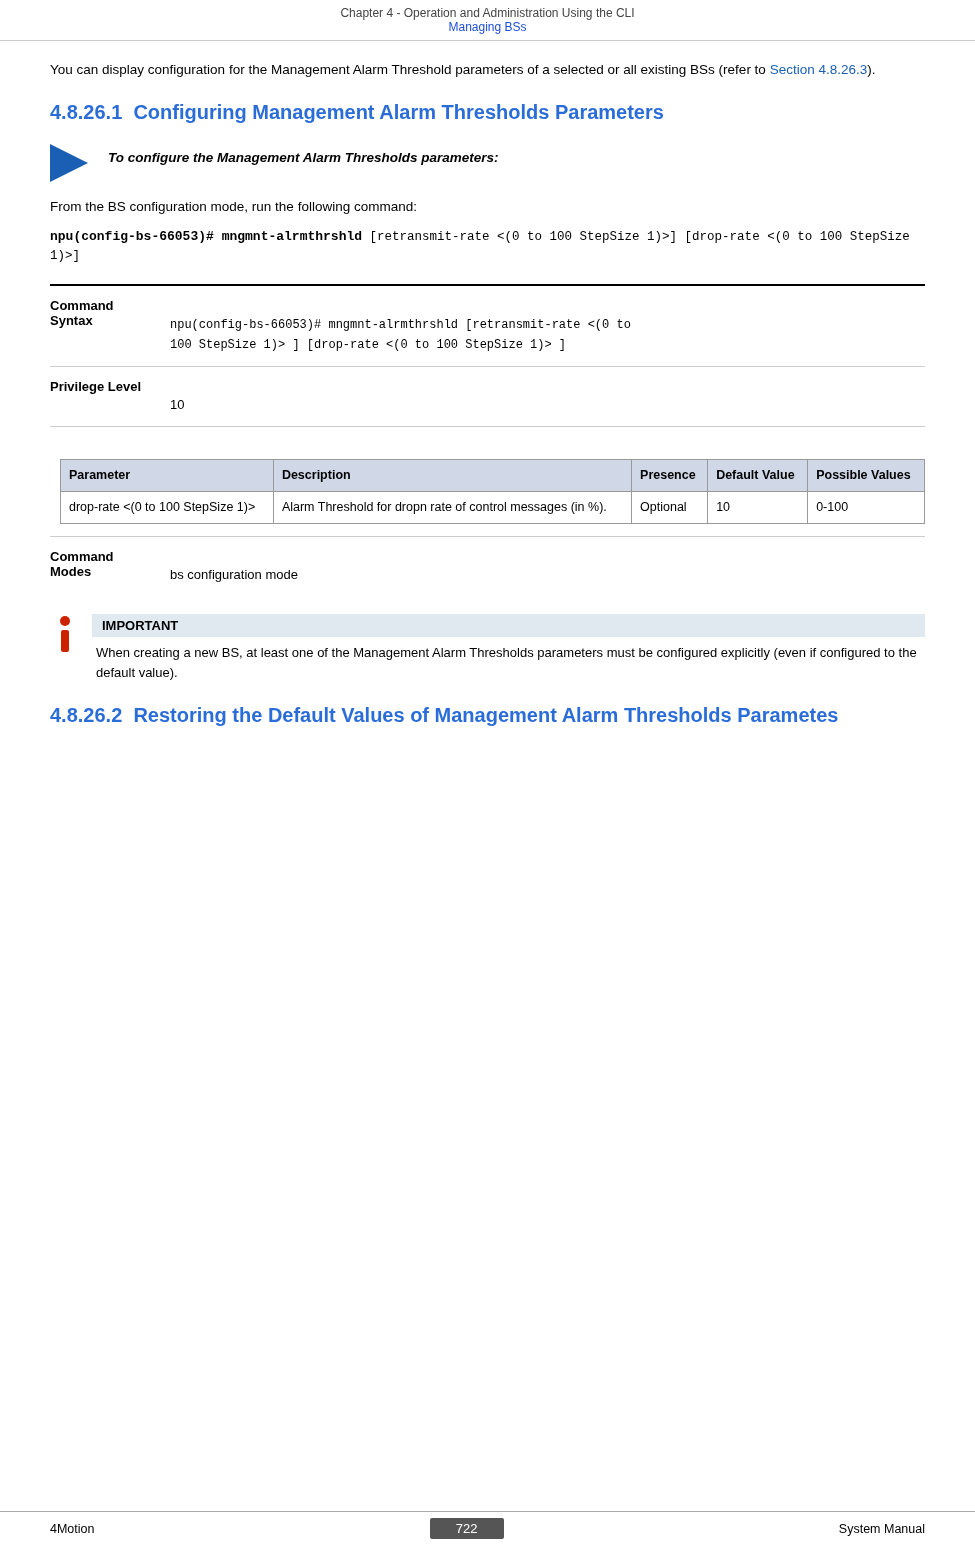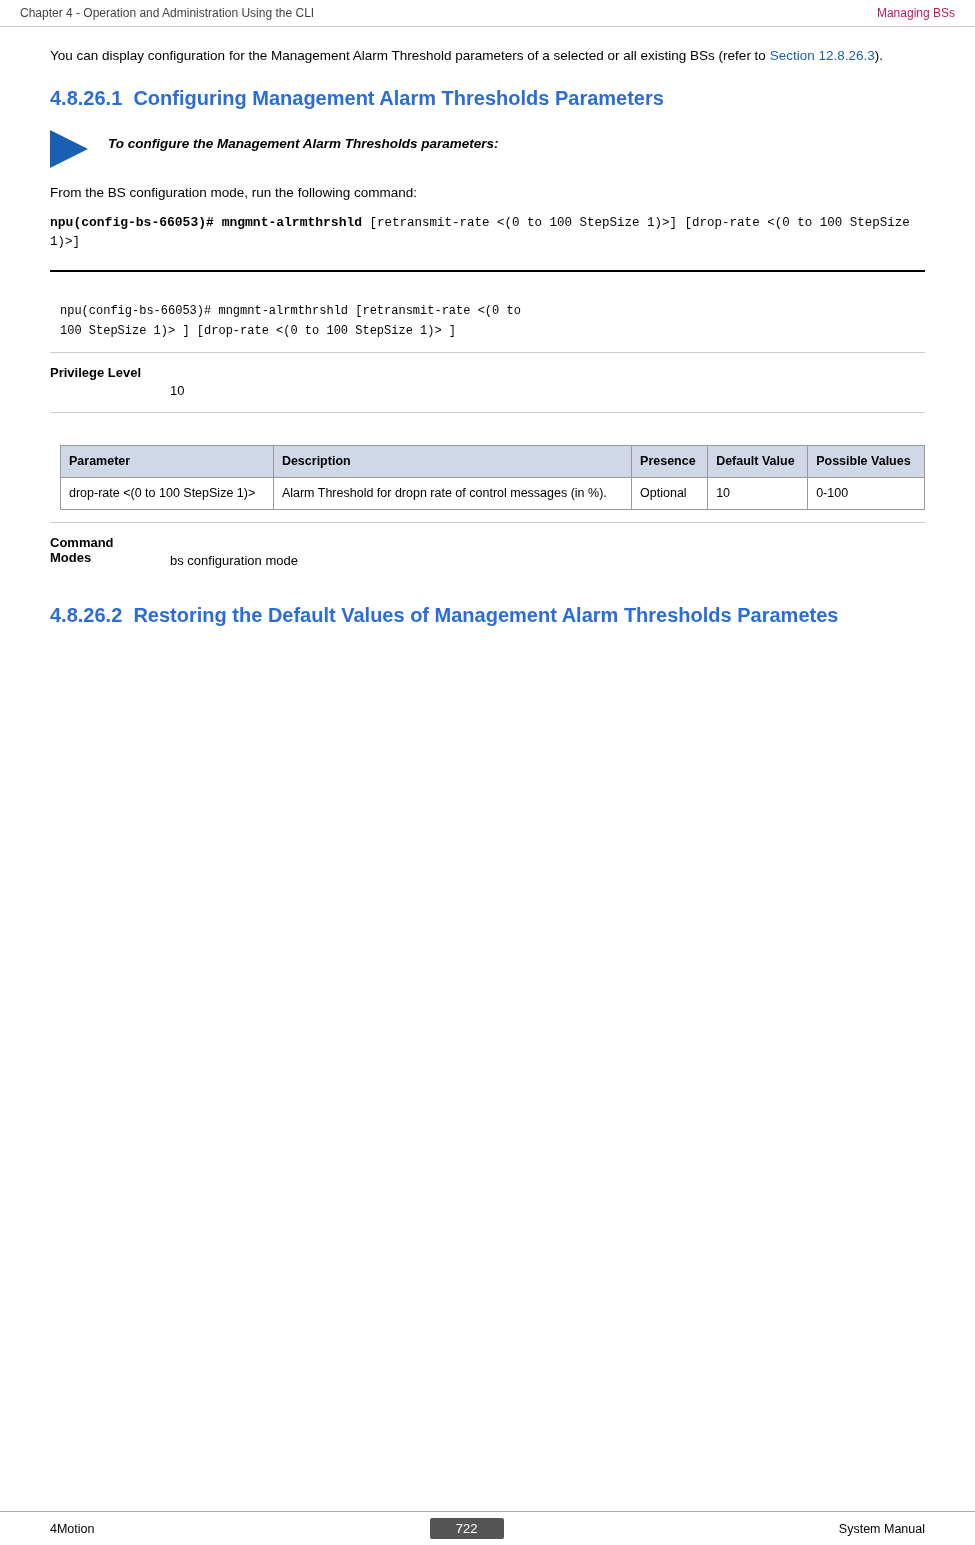--- a/index.html
+++ b/index.html
@@ -10,31 +10,33 @@
       background: #fff;
       width: 975px;
       min-height: 1545px;
       position: relative;
     }
 
     
     .header {
       display: flex;
       justify-content: space-between;
-      padding: 6px 20px;
+      align-items: center;
+      padding: 6px 2px;
       border-bottom: 1px solid #ccc;
       background: #fff;
+      flex-direction: column;
     }
     .header-left {
       font-size: 12px;
       color: #444;
     }
     .header-right {
       font-size: 12px;
-      color: #be185d;
+      color: #1d4ed8;
     }
 
     
     .content {
       padding: 18px 50px 60px 50px;
     }
 
     
     .intro-para {
       font-size: 13.5px;
@@ -228,41 +230,44 @@
 <body>
 
 <div class="header">
   <span class="header-left">Chapter 4 - Operation and Administration Using the CLI</span>
   <span class="header-right">Managing BSs</span>
 </div>
 
 <div class="content">
 
   <p class="intro-para">
-    <span>You can display configuration for the Management Alarm Threshold parameters of a selected or all existing BSs (refer to </span><a class="link">Section 12.8.26.3</a><span>).</span>
+    <span>You can display configuration for the Management Alarm Threshold parameters of a selected or all existing BSs (refer to </span><a class="link">Section 4.8.26.3</a><span>).</span>
   </p>
 
   <div class="section-heading">
     <span>4.8.26.1</span>&nbsp;&nbsp;<span>Configuring Management Alarm Thresholds Parameters</span>
   </div>
 
   <div class="note-box">
     <svg class="note-arrow" viewBox="0 0 38 38" xmlns="http://www.w3.org/2000/svg">
       <polygon points="0,0 38,19 0,38" fill="#1a5fb4"></polygon>
     </svg>
     <span class="note-text">To configure the Management Alarm Thresholds parameters:</span>
   </div>
 
   <p class="body-para">From the BS configuration mode, run the following command:</p>
 
   <p class="body-para code-block">
     <span class="code-inline">npu(config-bs-66053)# mngmnt-alrmthrshld</span><span> [retransmit-rate &lt;(0 to 100 StepSize 1)&gt;] [drop-rate &lt;(0 to 100 StepSize 1)&gt;]</span>
   </p>
 
   <div class="table-section">
+    <div class="section-label">
+      <span>Command Syntax</span>
+    </div>
     <div class="section-content">
       <span class="mono" style="white-space:pre; font-size:12px;">npu(config-bs-66053)# mngmnt-alrmthrshld [retransmit-rate &lt;(0 to
 100 StepSize 1)&gt; ] [drop-rate &lt;(0 to 100 StepSize 1)&gt; ]</span>
     </div>
   </div>
 
   <div class="table-section">
     <div class="section-label">
       <span>Privilege Level</span>
     </div>
@@ -298,20 +303,30 @@
 
   <div class="table-section">
     <div class="section-label">
       <span>Command Modes</span>
     </div>
     <div class="section-content">
       <span>bs configuration mode</span>
     </div>
   </div>
 
+  <div class="important-box">
+    <div class="important-icon">
+      <div class="dot"></div>
+      <div class="line"></div>
+    </div>
+    <div class="important-content">
+      <div class="important-header">IMPORTANT</div>
+      <div class="important-text">When creating a new BS, at least one of the Management Alarm Thresholds parameters must be configured explicitly (even if configured to the default value).</div>
+    </div>
+  </div>
 
   <div class="section-heading-2">
     <span>4.8.26.2</span>&nbsp;&nbsp;<span>Restoring the Default Values of Management Alarm Thresholds Parametes</span>
   </div>
 
 
 </div>
 
 <div class="footer">
   <span>4Motion</span>

